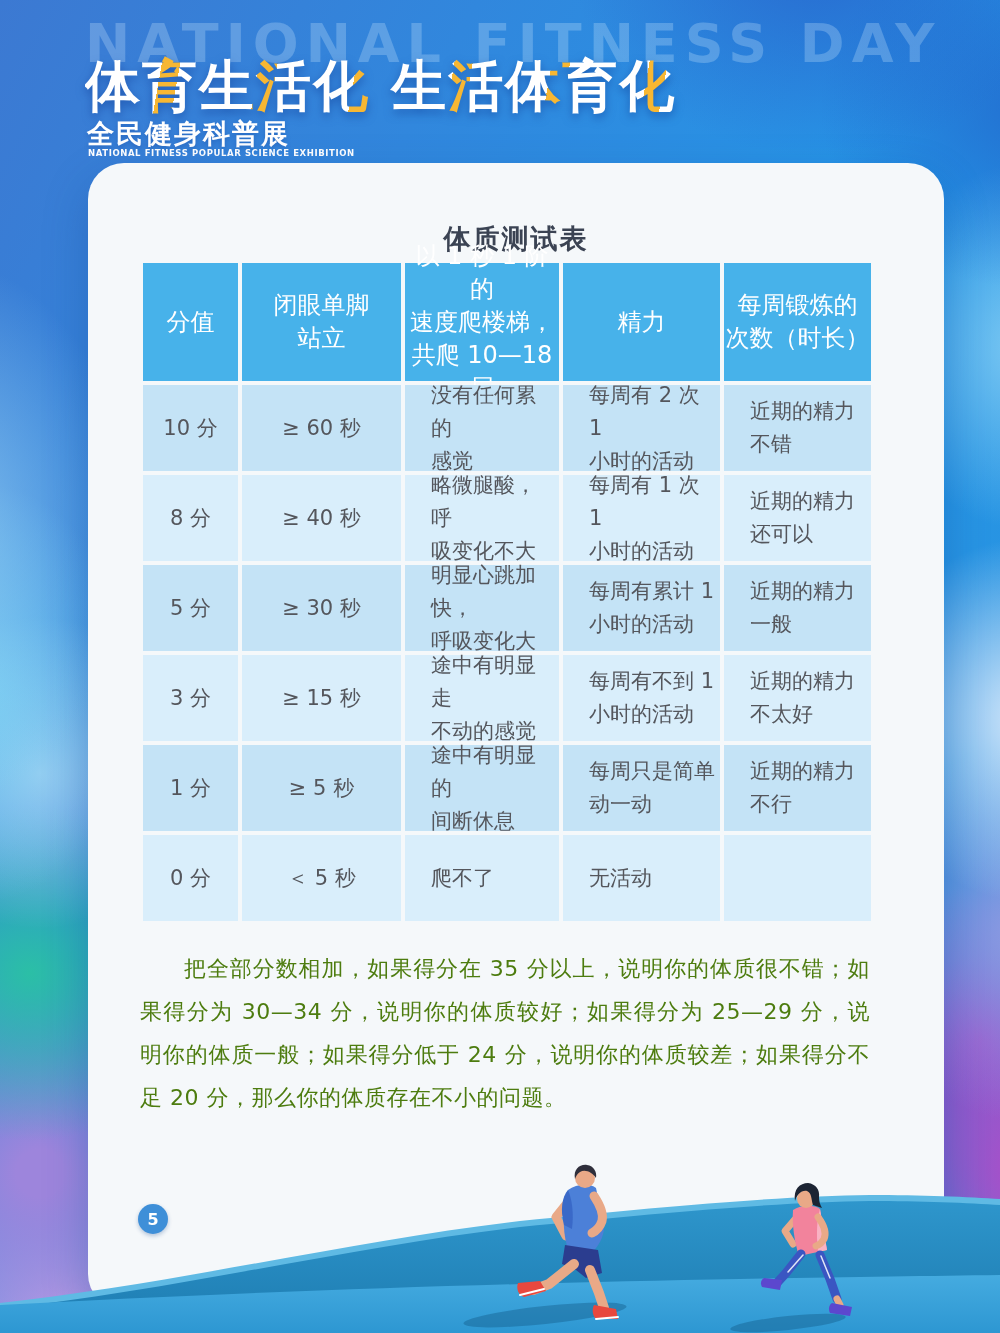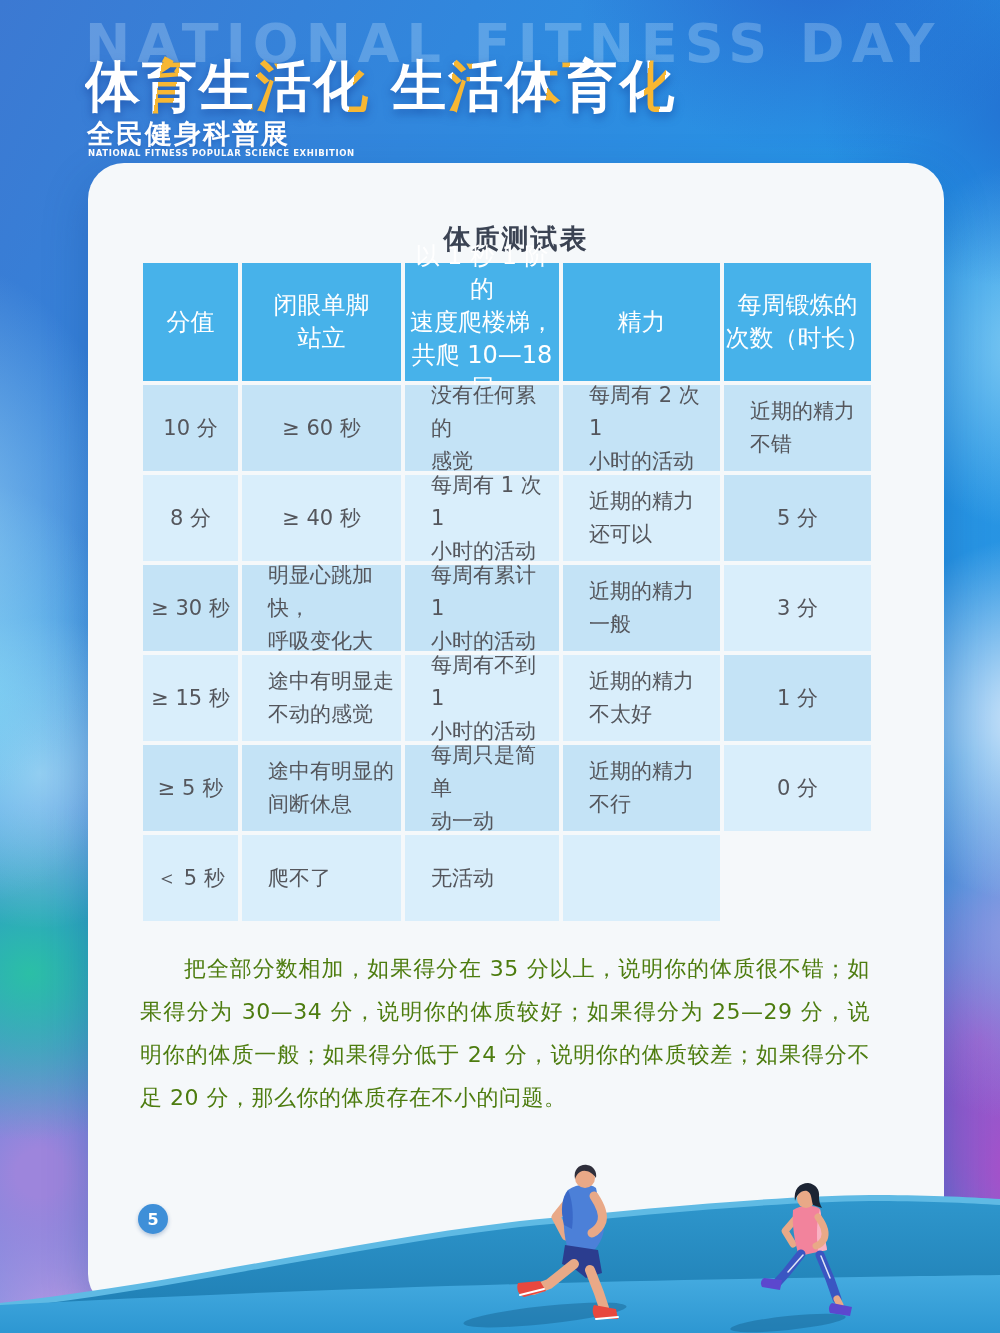--- a/index.html
+++ b/index.html
@@ -85,20 +85,22 @@
         <div class="cell data row-a">10 分</div>
         <div class="cell data row-a">≥ 60 秒</div>
         <div class="cell data row-a left">没有任何累的
 感觉</div>
         <div class="cell data row-a left">每周有 2 次 1
 小时的活动</div>
         <div class="cell data row-a left">近期的精力
 不错</div>
         <div class="cell data row-b">8 分</div>
         <div class="cell data row-b">≥ 40 秒</div>
+        <div class="cell data row-b left">略微腿酸，呼
+吸变化不大</div>
         <div class="cell data row-b left">每周有 1 次 1
 小时的活动</div>
         <div class="cell data row-b left">近期的精力
 还可以</div>
         <div class="cell data row-a">5 分</div>
         <div class="cell data row-a">≥ 30 秒</div>
         <div class="cell data row-a left">明显心跳加快，
 呼吸变化大</div>
         <div class="cell data row-a left">每周有累计 1
 小时的活动</div>

